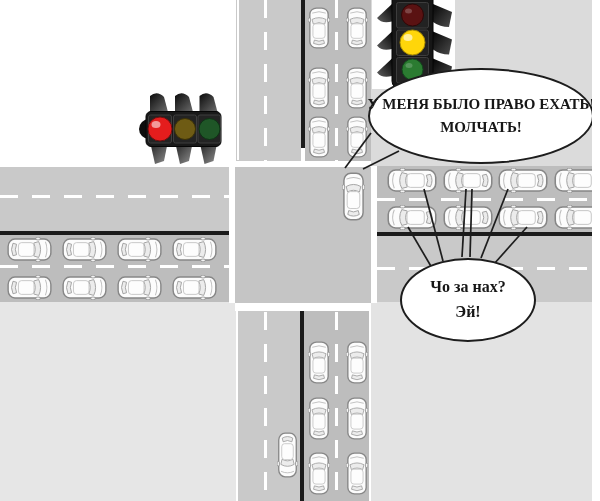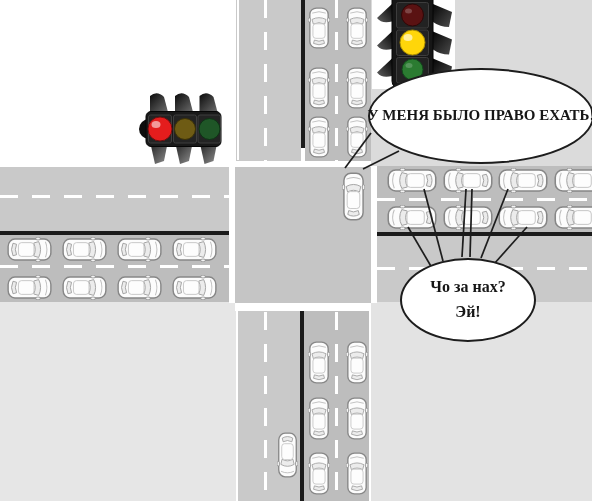--- a/index.html
+++ b/index.html
@@ -484,19 +484,20 @@
       <line x1="432" y1="268" x2="408" y2="227" stroke="#1d1d1d" stroke-width="1.7"></line>
       <line x1="443" y1="261" x2="424" y2="189" stroke="#1d1d1d" stroke-width="1.7"></line>
       <line x1="462" y1="257" x2="466" y2="189" stroke="#1d1d1d" stroke-width="1.7"></line>
       <line x1="470" y1="257" x2="472" y2="189" stroke="#1d1d1d" stroke-width="1.7"></line>
       <line x1="481" y1="258" x2="508" y2="189" stroke="#1d1d1d" stroke-width="1.7"></line>
       <line x1="494" y1="264" x2="527" y2="227" stroke="#1d1d1d" stroke-width="1.7"></line>
     </svg>
 
   <div class="bubble" id="bubble-blocker" style="left: 368px; top: 68px; width: 222px; height: 92px; font-size: 15px;">
     <span>У МЕНЯ БЫЛО ПРАВО ЕХАТЬ!</span>
+    <span>МОЛЧАТЬ!</span>
   </div>
   <div class="bubble" id="bubble-honkers" style="left: 400px; top: 258px; width: 132px; height: 80px; font-size: 16px;">
     <span>Чо за нах?</span>
     <span>Эй!</span>
   </div>
 
 </div>
 
 </body></html>

